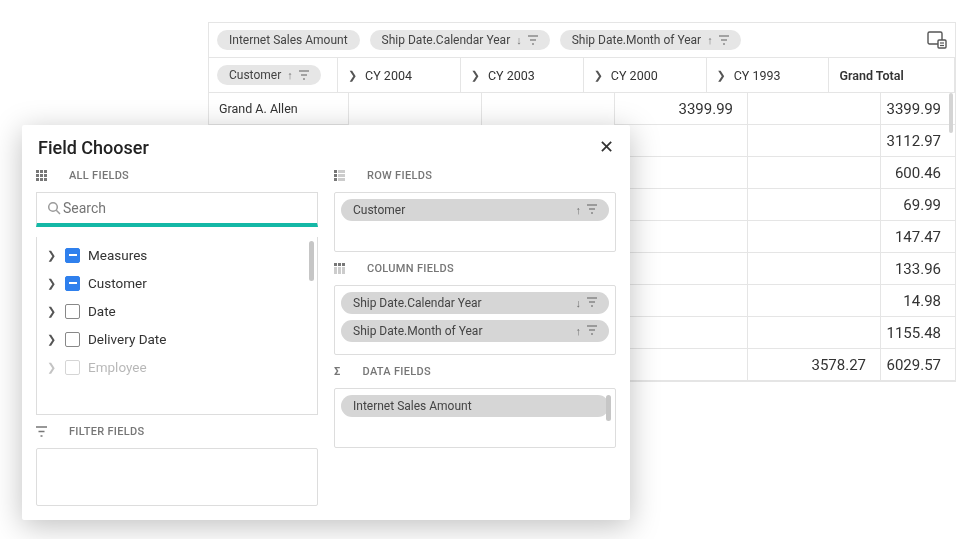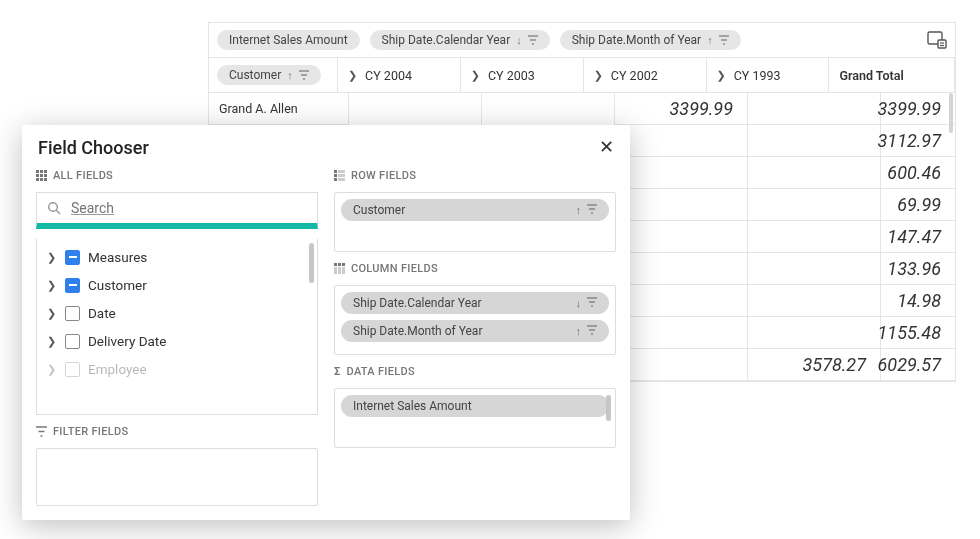--- a/index.html
+++ b/index.html
@@ -47,49 +47,49 @@
   .expand{font-size:11px;color:#555;}
   .pivot-body{position:relative;height:calc(100% - 70px);overflow:hidden;}
   .row-label-col{position:absolute;left:0;top:0;width:140px;height:100%;border-right:1px solid var(--grid-border);}
   .row-label{height:32px;border-bottom:1px solid var(--grid-border);padding:0 10px;font-size:12.5px;display:flex;align-items:center;color:#333;}
 
   .data-col{
     position:absolute;top:0;height:100%;border-right:1px solid var(--grid-border);
   }
   .cell{
     height:32px;border-bottom:1px solid var(--grid-border);
-    font-size:18px;color:#333;display:flex;align-items:center;justify-content:flex-end;padding-right:14px;font-style:italic;
+    font-size:15px;color:#333;display:flex;align-items:center;justify-content:flex-end;padding-right:14px;
   }
   .scroll-stub{position:absolute;right:2px;top:0;width:4px;height:40px;background:#d4d4d4;border-radius:2px;}
 
   
   .modal{
     position:absolute;left:22px;top:125px;width:608px;height:395px;
     background:#fff;box-shadow:var(--modal-shadow);border-radius:2px;
     display:flex;flex-direction:column;
   }
   .modal-head{
     height:44px;display:flex;align-items:center;justify-content:space-between;
     padding:17px 16px;
   }
   .modal-title{font-size:18px;font-weight:500;color:#222;}
   .close{font-size:18px;cursor:pointer;color:#333;line-height:1;}
   .modal-body{flex:1;display:flex;gap:16px;padding:0 14px 14px;overflow:hidden;}
   .section{flex:1;display:flex;flex-direction:column;gap:6px;min-width:0;}
   .section-label{
     font-size:11px;letter-spacing:.3px;color:var(--text-light);
-    display:flex;align-items:center;gap:6px;font-weight:500;
+    display:flex;align-items:center;gap:22px;font-weight:500;
   }
   .drop-area{
     border:1px solid var(--panel-border);border-radius:2px;background:#fff;
     padding:6px;min-height:40px;
   }
   .search-wrap{
-    border:1px solid var(--panel-border);display:flex;align-items:center;gap:8px;
-    padding:6px 10px;color:#9b9b9b;border-bottom:6px solid #14b8a6;text-decoration:underline;
+    border:1px solid var(--panel-border);display:flex;align-items:center;
+    padding:6px 10px;color:#9b9b9b;border-bottom:4px solid #14b8a6;
   }
   .search-wrap input{border:none;outline:none;font-size:14px;flex:1;background:transparent;color:#333;}
   .tree{border:1px solid var(--panel-border);border-top:none;position:relative;padding:4px 0 0;}
   .tree-row{
     display:flex;align-items:center;gap:8px;padding:6px 10px;font-size:13.5px;color:#333;
   }
   .tree-row .chev{font-size:11px;color:#555;width:10px;}
   .cb{width:15px;height:15px;border:1.5px solid #888;border-radius:2px;display:inline-flex;align-items:center;justify-content:center;}
   .cb.ind{background:#2f80ed;border-color:#2f80ed;}
   .cb.ind::after{content:"";width:8px;height:2px;background:#fff;}
@@ -159,21 +159,21 @@
     <div class="col-head">
         <span class="expand">❯</span>
         <span>CY 2004</span>
       </div>
     <div class="col-head">
         <span class="expand">❯</span>
         <span>CY 2003</span>
       </div>
     <div class="col-head">
         <span class="expand">❯</span>
-        <span>CY 2002</span>
+        <span>CY 2000</span>
       </div>
     <div class="col-head">
         <span class="expand">❯</span>
         <span>CY 1993</span>
       </div>
     <div class="col-head total">
         <span>Grand Total</span>
       </div>
   </div>
 

